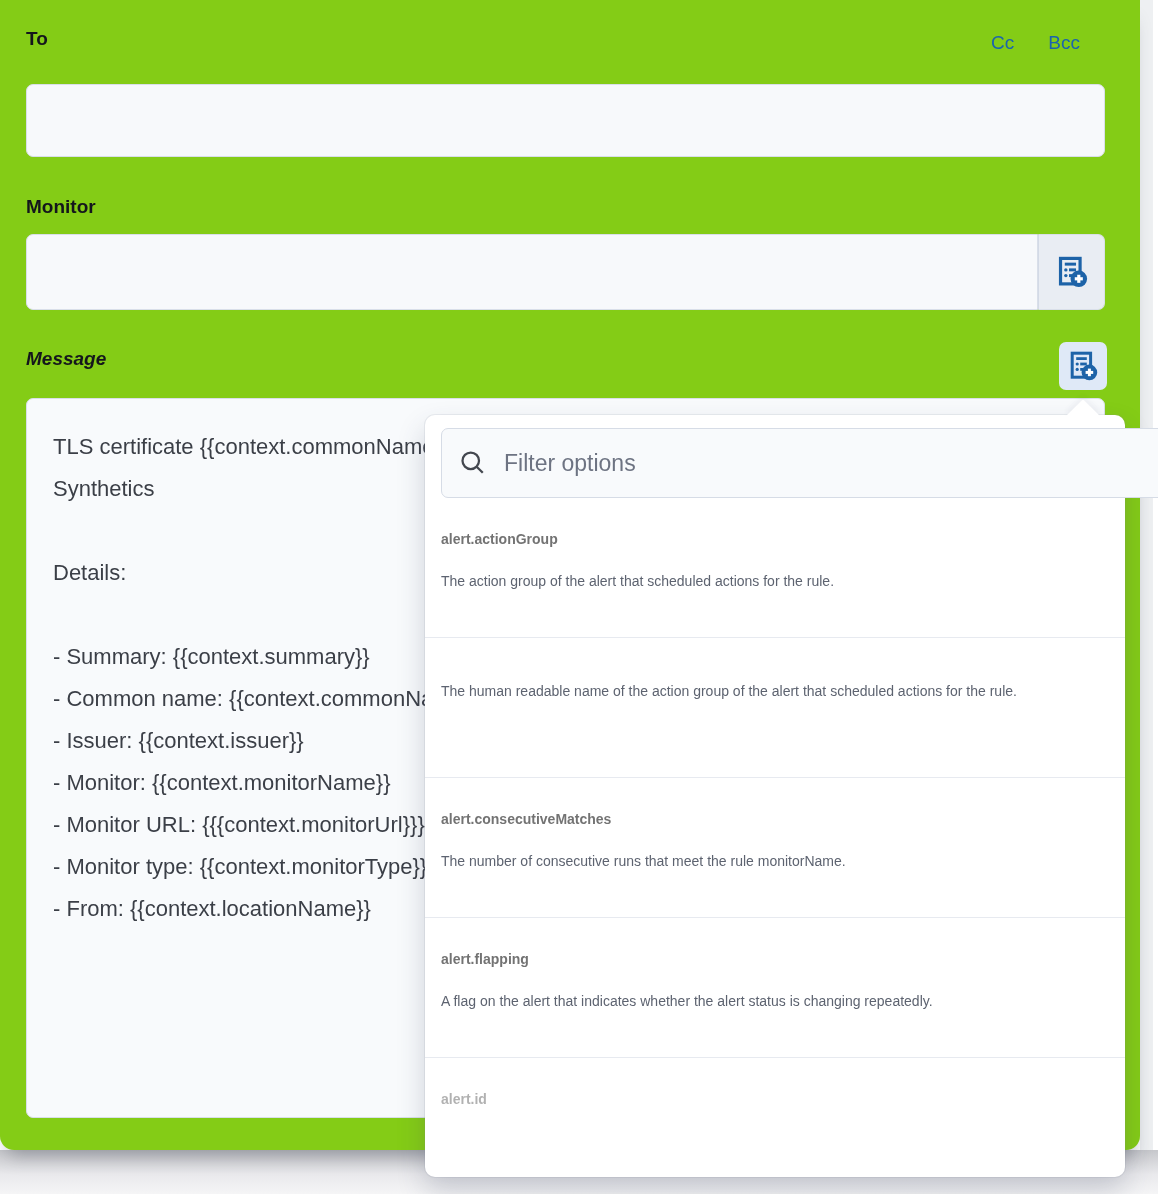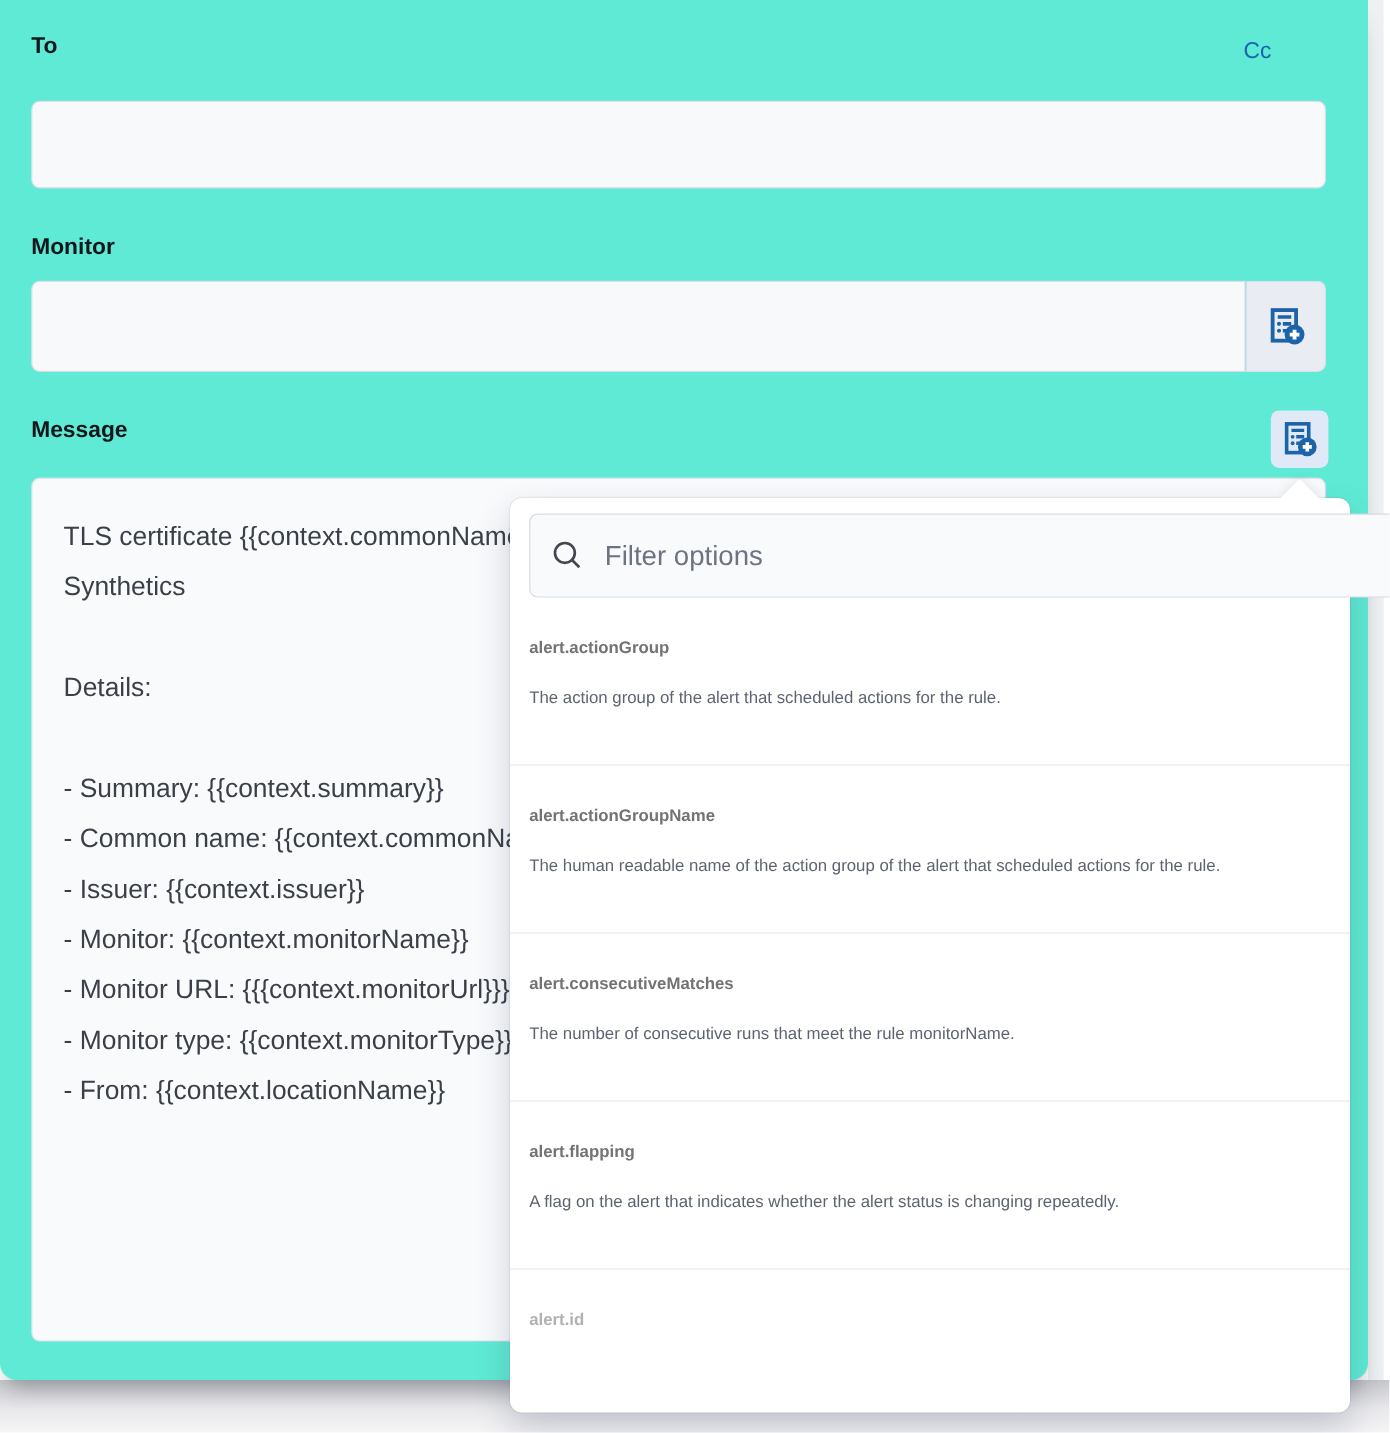--- a/index.html
+++ b/index.html
@@ -2,35 +2,35 @@
 <html><head>
 <meta charset="utf-8">
 <style>
   * { margin:0; padding:0; box-sizing:border-box; }
   html,body { background:#fff; }
   body { font-family:"Liberation Sans","DejaVu Sans",sans-serif; color:#1a1c21; }
 
   .screen { position:relative; width:1158px; height:1194px; overflow:hidden; background:#fff; }
 
   
-  .flyout { position:absolute; left:0; top:0; width:1140px; height:1150px; background:#5eead4;
+  .flyout { position:absolute; left:0; top:0; width:1140px; height:1150px; background:#84cc16;
             border-radius:0 0 14px 14px; box-shadow:0 14px 18px -8px rgba(60,64,77,.35); z-index:1; }
 
   .scroll-track { position:absolute; left:1140px; top:0; width:13px; height:1150px; background:#eef0f2; z-index:0; }
 
   .below-area { position:absolute; left:0; top:1150px; width:1158px; height:44px;
                 background:linear-gradient(180deg,#c6c7cb 0%, #e9e9ec 55%, #f5f5f6 100%); z-index:0; }
 
   .field-label { position:absolute; left:26px; font-size:19px; font-weight:700; color:#14161c; }
 
   .euiInput { position:absolute; left:26px; width:1079px; background:#f7f9fb; border:1px solid #d9dfe9;
               border-radius:7px; font-size:20px; color:#343741; padding:0 16px; }
   input.euiInput { outline:none; }
 
-  .cc-bcc { position:absolute; top:32px; right:72px; display:flex; gap:52px;flex-direction:column; }
+  .cc-bcc { position:absolute; top:32px; right:60px; display:flex; gap:34px; }
   .cc-bcc a { color:#1b64ad; font-size:19px; text-decoration:none; cursor:pointer; }
 
   
   .append-box { position:absolute; left:1038px; top:234px; width:67px; height:76px; background:#e9edf3;
                 border:1px solid #d9dfe9; border-left:1px solid #d3dae6; border-radius:0 7px 7px 0;
                 display:flex; align-items:center; justify-content:center; }
   .icon-btn { width:48px; height:48px; border:none; background:transparent; display:flex; align-items:center;
               justify-content:center; cursor:pointer; border-radius:6px; }
 
   .msg-add-btn { position:absolute; left:1059px; top:342px; width:48px; height:48px; background:#dfe9f7;
@@ -93,21 +93,21 @@
             <circle cx="5.1" cy="9.7" r="0.8" fill="#1d63a8"></circle>
             <line x1="6.6" y1="9.7" x2="8.2" y2="9.7" stroke="#1d63a8" stroke-width="1.4"></line>
             <circle cx="11.2" cy="11.2" r="3.9" fill="#1d63a8"></circle>
             <line x1="11.2" y1="9.3" x2="11.2" y2="13.1" stroke="#fff" stroke-width="1.5"></line>
             <line x1="9.3" y1="11.2" x2="13.1" y2="11.2" stroke="#fff" stroke-width="1.5"></line>
           </svg>
         </span>
       </button>
     </div>
 
-    <div class="field-label" style="top:348px;">Message</div>
+    <div class="field-label" style="top:348px;font-style:italic;">Message</div>
     <button class="msg-add-btn">
       <span>
         <svg width="32" height="32" viewBox="0 0 16 16">
           <rect x="2.6" y="1.6" width="9.2" height="12" fill="none" stroke="#1d63a8" stroke-width="1.5"></rect>
           <line x1="4.6" y1="4.3" x2="9.9" y2="4.3" stroke="#1d63a8" stroke-width="1.4"></line>
           <circle cx="5.1" cy="7" r="0.8" fill="#1d63a8"></circle>
           <line x1="6.6" y1="7" x2="9.9" y2="7" stroke="#1d63a8" stroke-width="1.4"></line>
           <circle cx="5.1" cy="9.7" r="0.8" fill="#1d63a8"></circle>
           <line x1="6.6" y1="9.7" x2="8.2" y2="9.7" stroke="#1d63a8" stroke-width="1.4"></line>
           <circle cx="11.2" cy="11.2" r="3.9" fill="#1d63a8"></circle>
@@ -146,21 +146,20 @@
       </span>
       <input class="filter-input" value="" placeholder="Filter options" style="">
     </div>
 
     <div class="var-list">
       <div class="var-item">
         <div class="var-title">alert.actionGroup</div>
         <div class="var-desc">The action group of the alert that scheduled actions for the rule.</div>
       </div>
       <div class="var-item">
-        <div class="var-title">alert.actionGroupName</div>
         <div class="var-desc">The human readable name of the action group of the alert that scheduled actions for the rule.</div>
       </div>
       <div class="var-item">
         <div class="var-title">alert.consecutiveMatches</div>
         <div class="var-desc">The number of consecutive runs that meet the rule monitorName.</div>
       </div>
       <div class="var-item">
         <div class="var-title">alert.flapping</div>
         <div class="var-desc">A flag on the alert that indicates whether the alert status is changing repeatedly.</div>
       </div>

